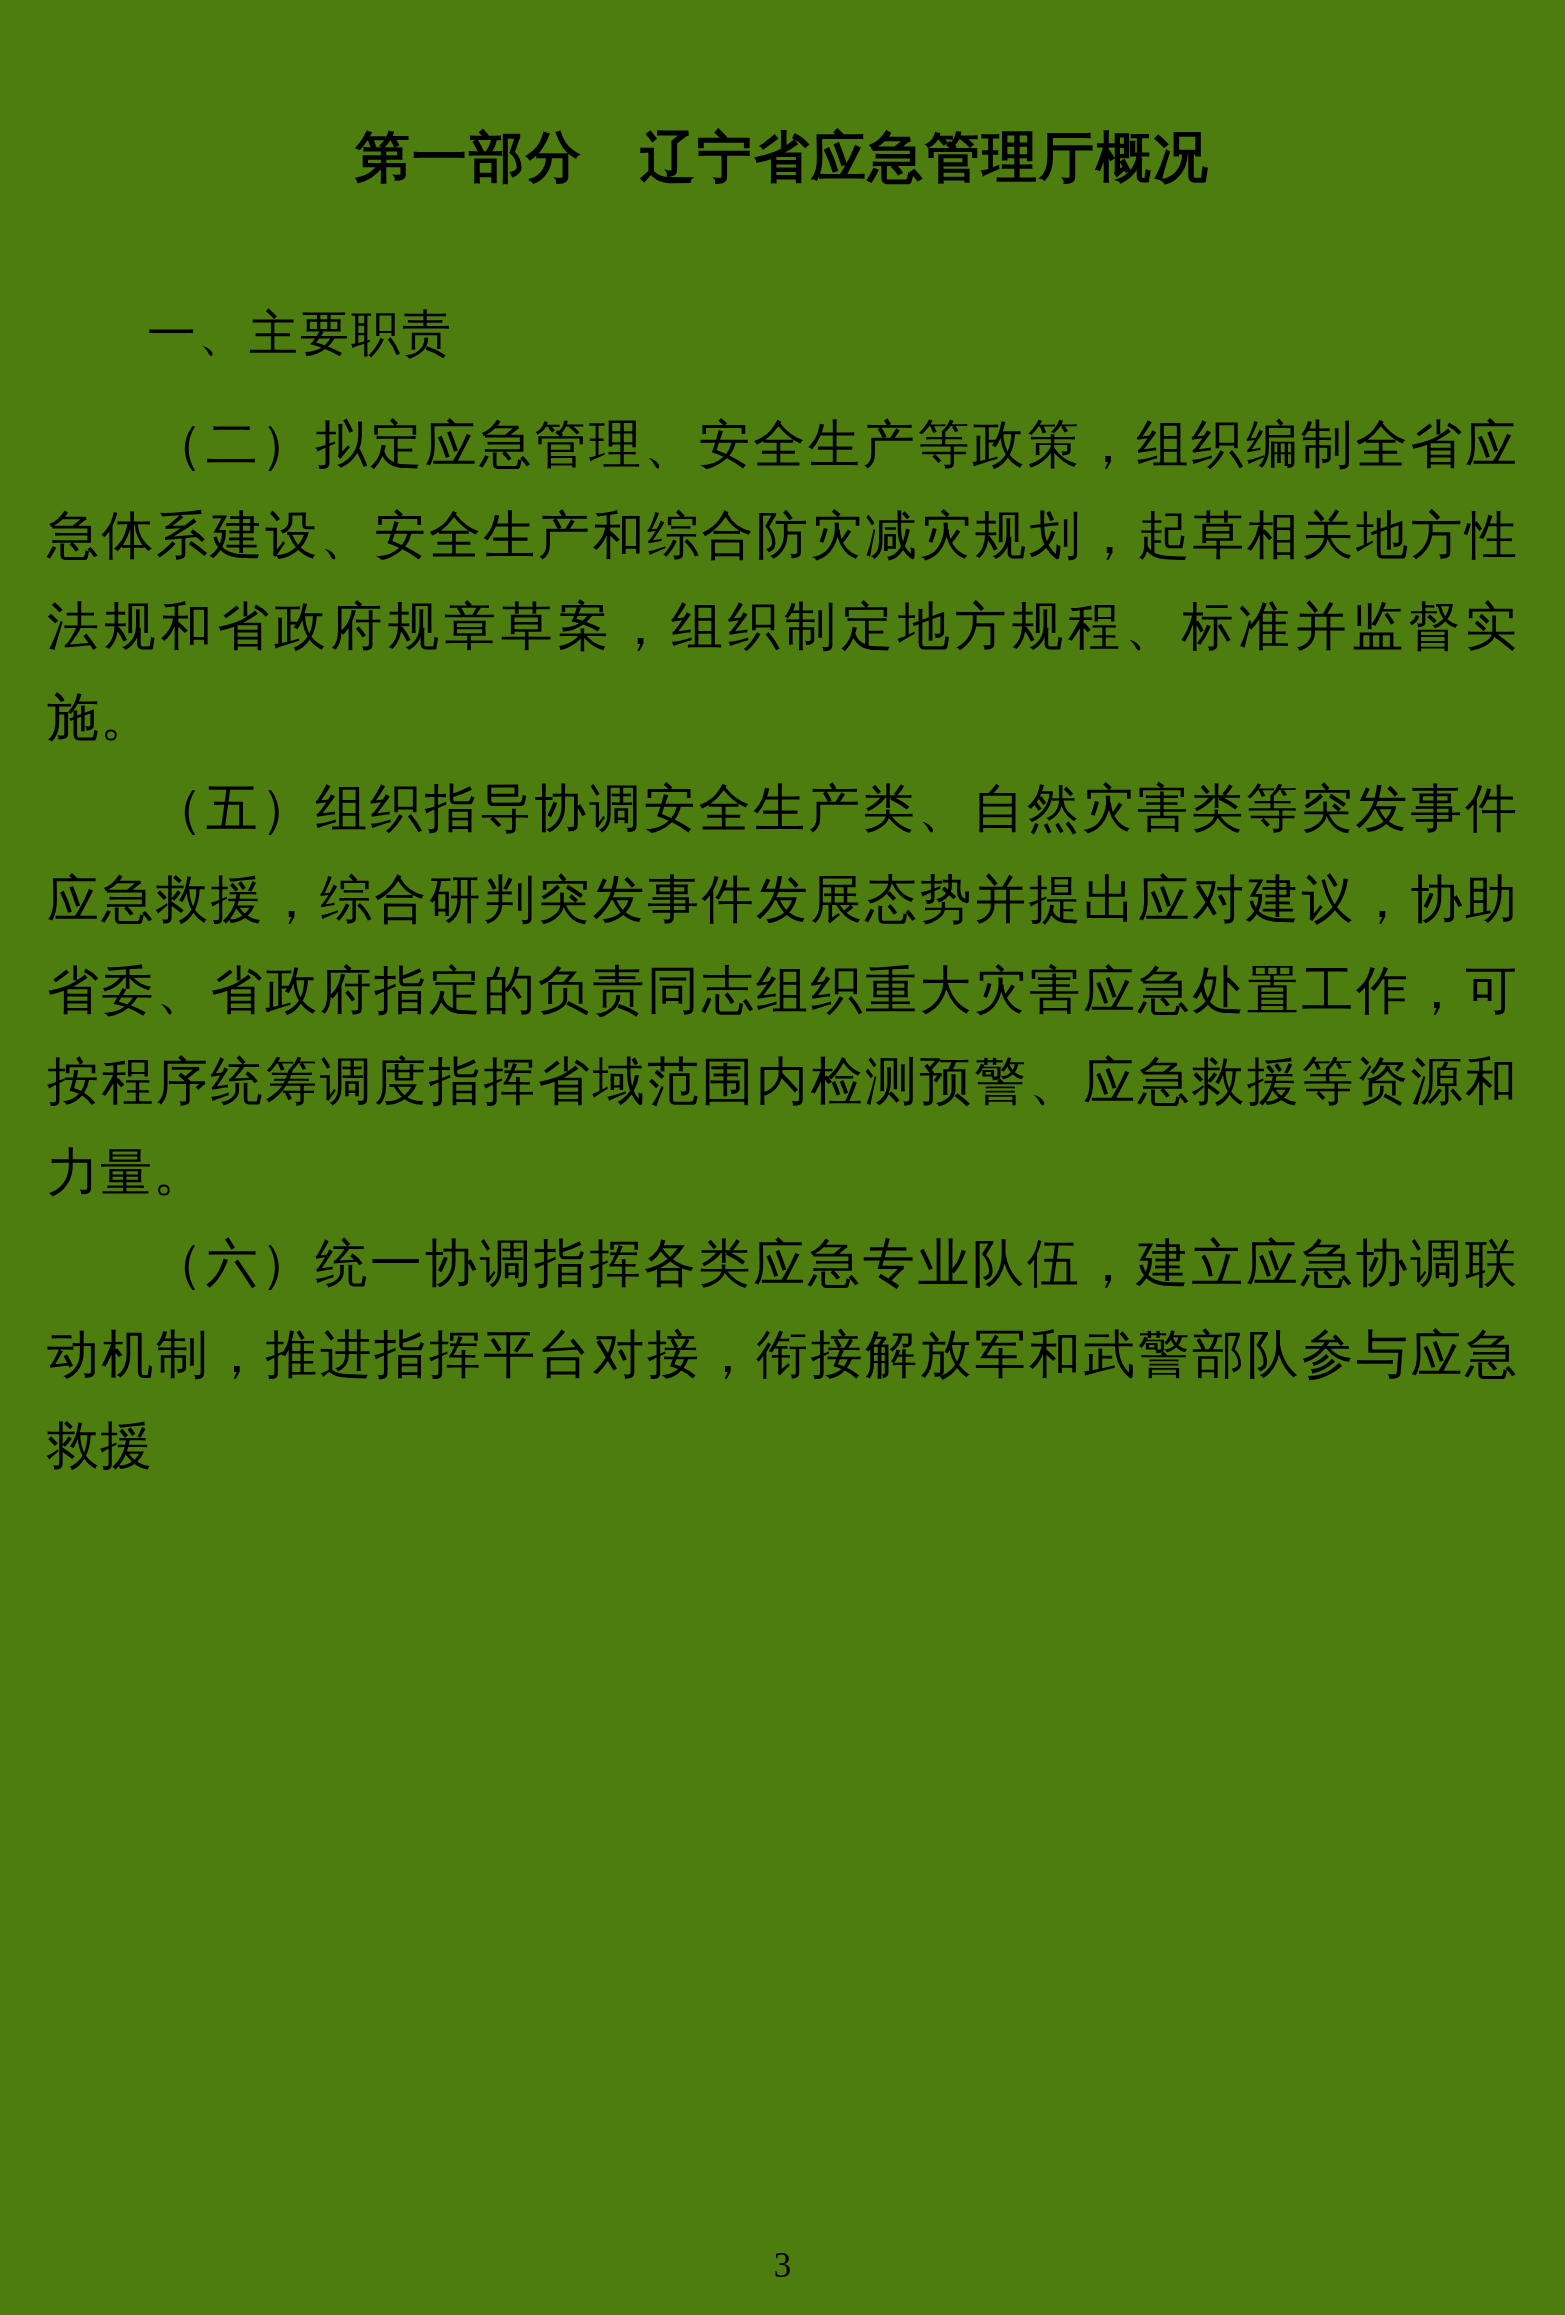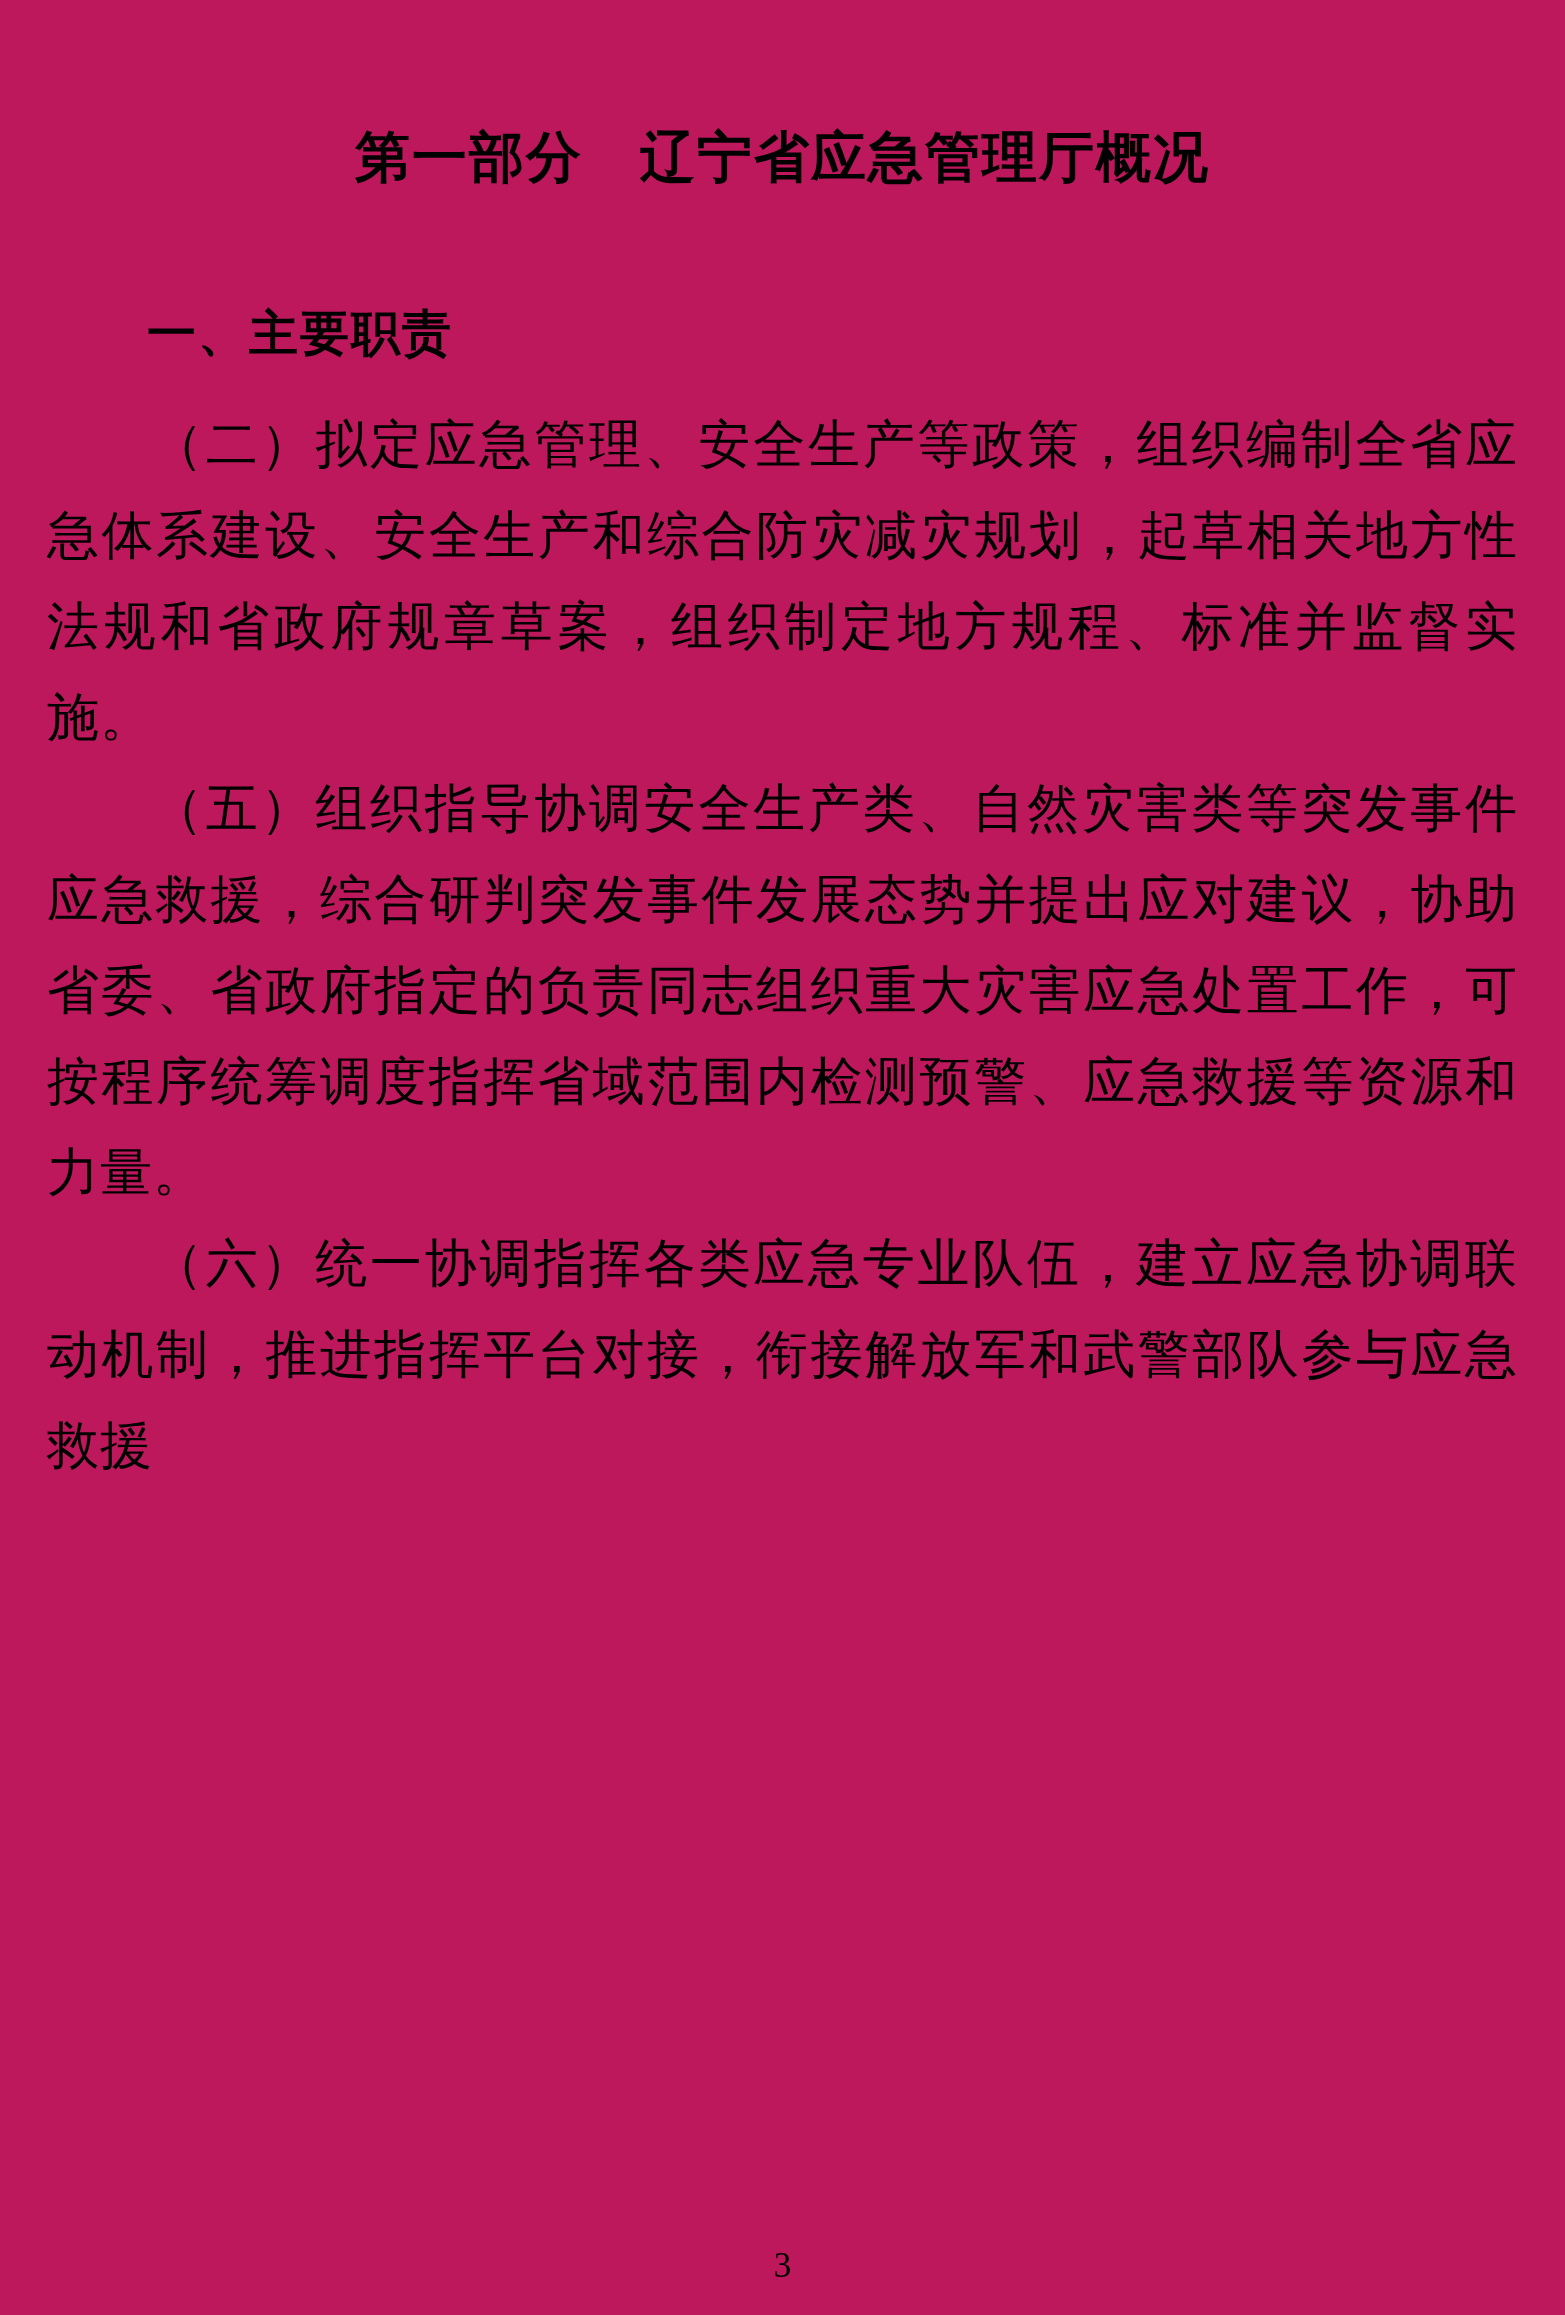--- a/index.html
+++ b/index.html
@@ -4,21 +4,21 @@
 <style>
   html, body {
     margin: 0;
     padding: 0;
     background: #ffffff;
   }
   .page {
     position: relative;
     width: 1565px;
     height: 2316px;
-    background: #be185d;
+    background: #4d7c0f;
     color: #000000;
     font-family: "Liberation Serif", "DejaVu Serif", serif;
     overflow: hidden;
   }
   .content {
     padding: 0 47px;
   }
   .doc-title {
     margin: 0;
     padding-top: 126px;
@@ -26,21 +26,21 @@
     line-height: 63px;
     font-weight: bold;
     text-align: center;
     letter-spacing: 2px;
     font-family: "Liberation Serif", "DejaVu Serif", serif;
   }
   .section-heading {
     margin: 114px 0 0 100px;
     font-size: 49px;
     line-height: 61px;
-    font-weight: bold;
+    font-weight: normal;
     letter-spacing: 2px;
     font-family: "Liberation Sans", "DejaVu Sans", sans-serif;
   }
   .body-text {
     margin-top: 35px;
   }
   .para {
     margin: 0;
     font-size: 52px;
     line-height: 91px;

